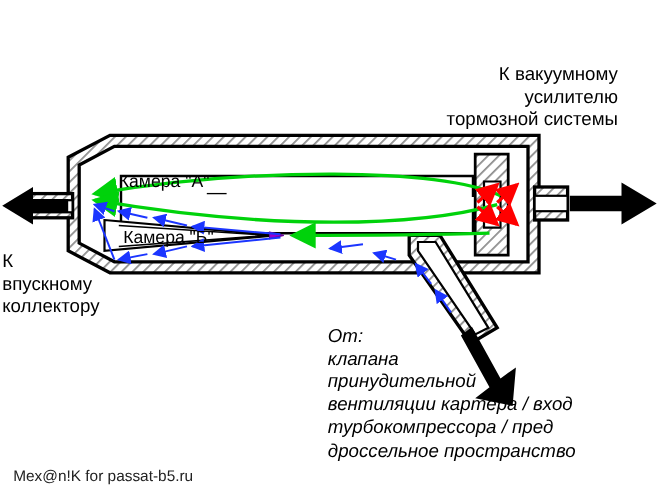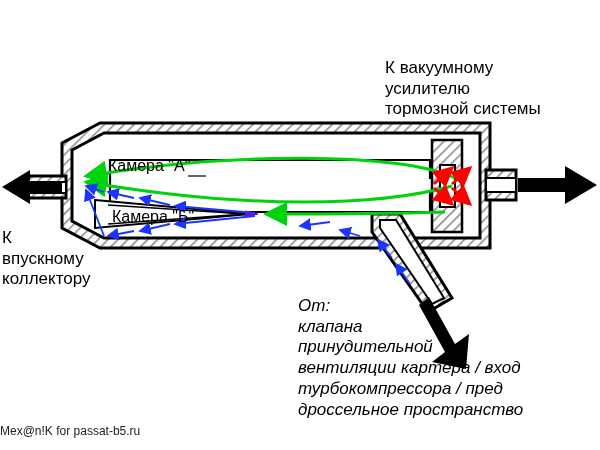--- a/index.html
+++ b/index.html
@@ -16,23 +16,24 @@
     font-family: "Liberation Sans", sans-serif;
   }
   .lbl {
     position: absolute;
     color: #000000;
     font-family: "Liberation Sans", sans-serif;
     line-height: 1.22;
     white-space: pre;
   }
   #lbl-vacuum {
-    left: 385px;
+    left: 406px;
     top: 58px;
     font-size: 17px;
+    text-align: right;
   }
   #lbl-intake {
     left: 2px;
     top: 228px;
     font-size: 17px;
   }
   #lbl-from {
     left: 298px;
     top: 296px;
     font-size: 17px;
@@ -42,23 +43,23 @@
     left: 108px;
     top: 156px;
     font-size: 16px;
   }
   #lbl-chamber-b {
     left: 112px;
     top: 207px;
     font-size: 16px;
   }
   #lbl-credit {
-    left: 0;
+    left: 12px;
     top: 424px;
-    font-size: 12px;
+    font-size: 14px;
     color: #222222;
   }
   svg#art {
     position: absolute;
     left: 0;
     top: 0;
     width: 600px;
     height: 450px;
   }
 </style>

